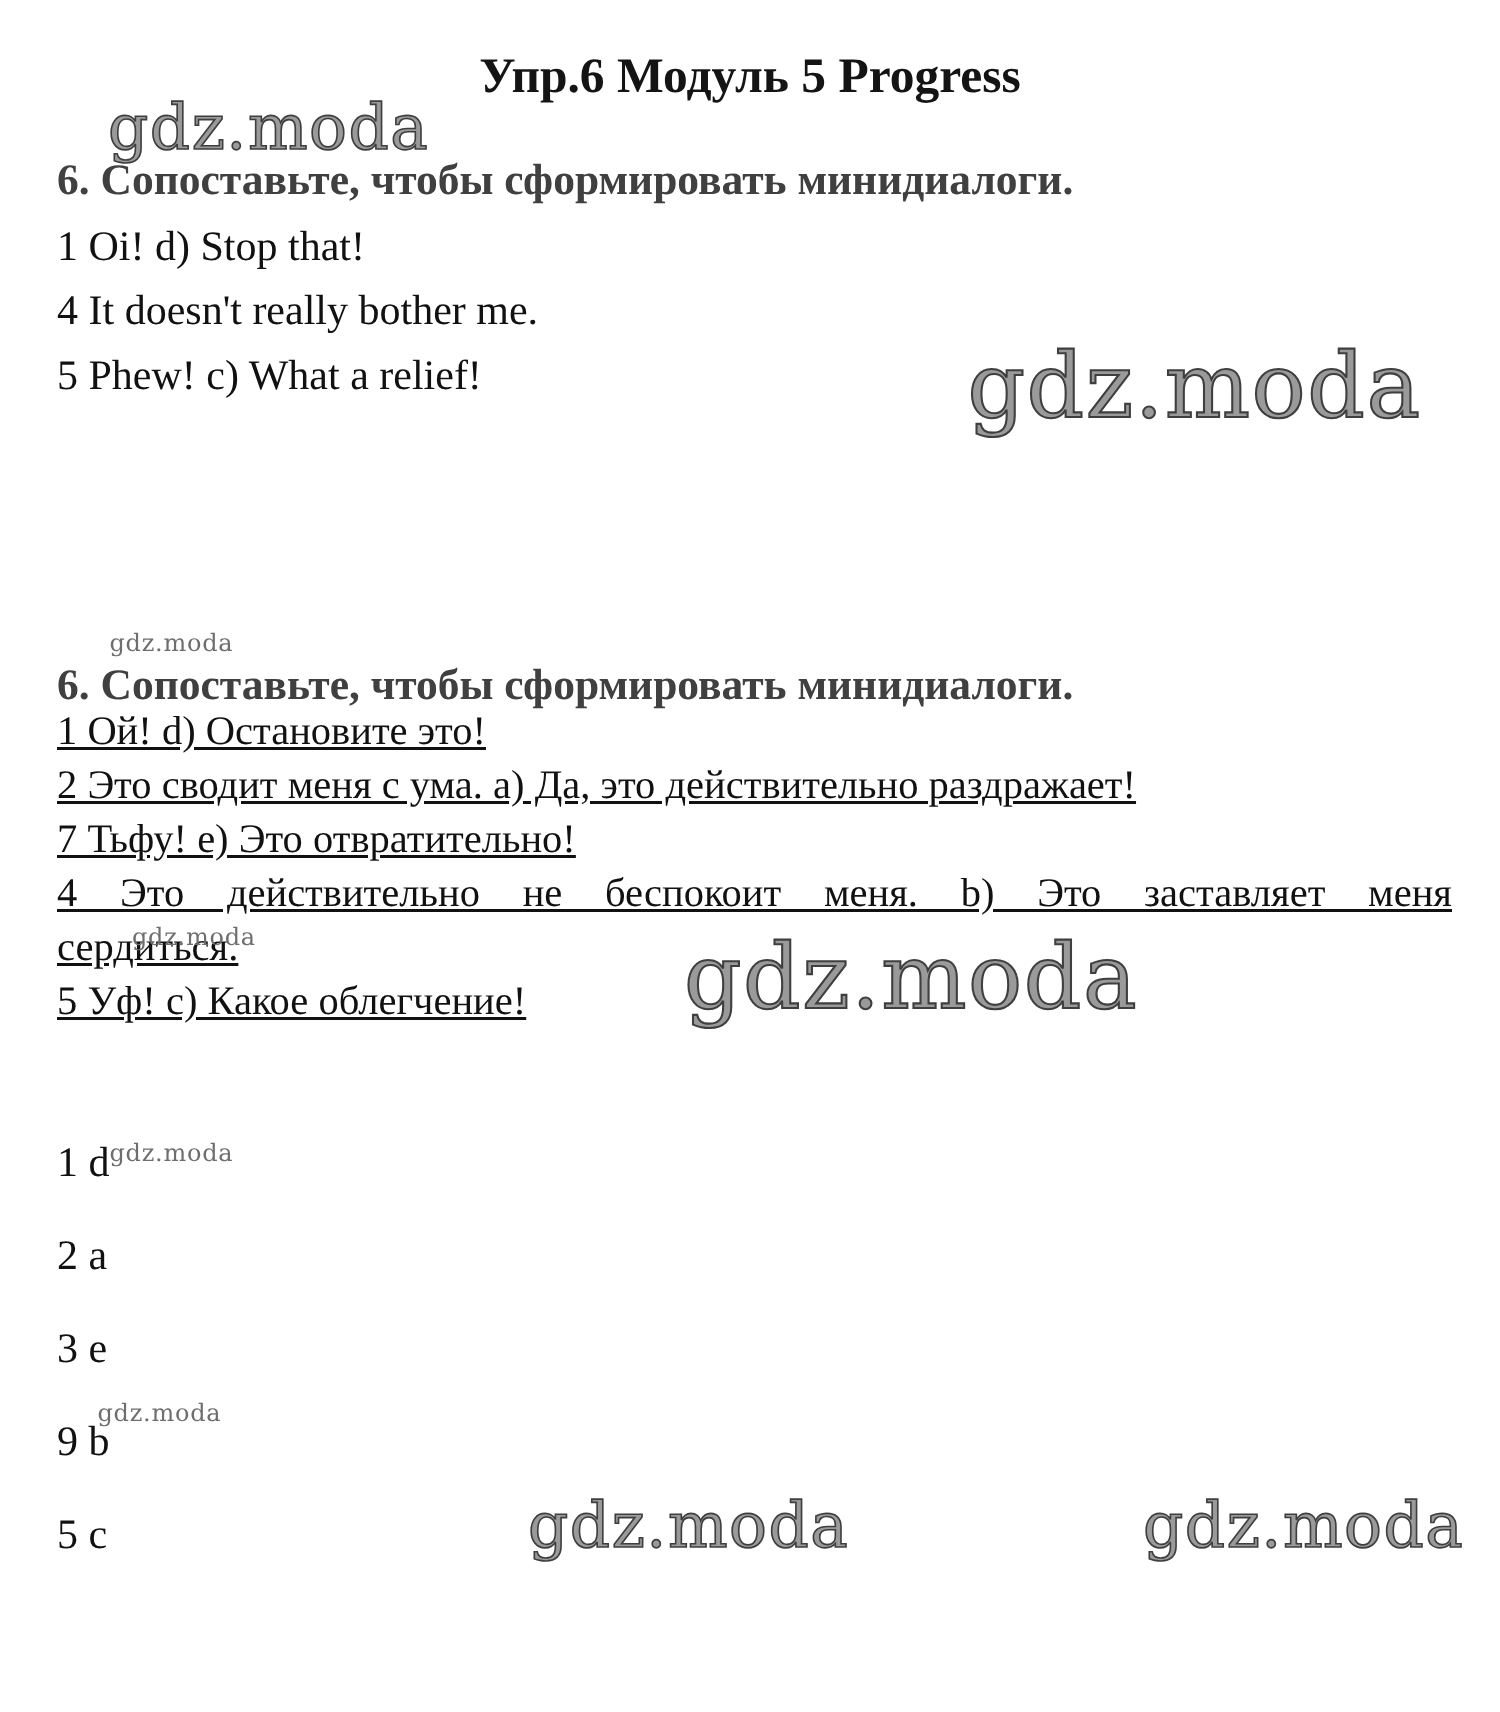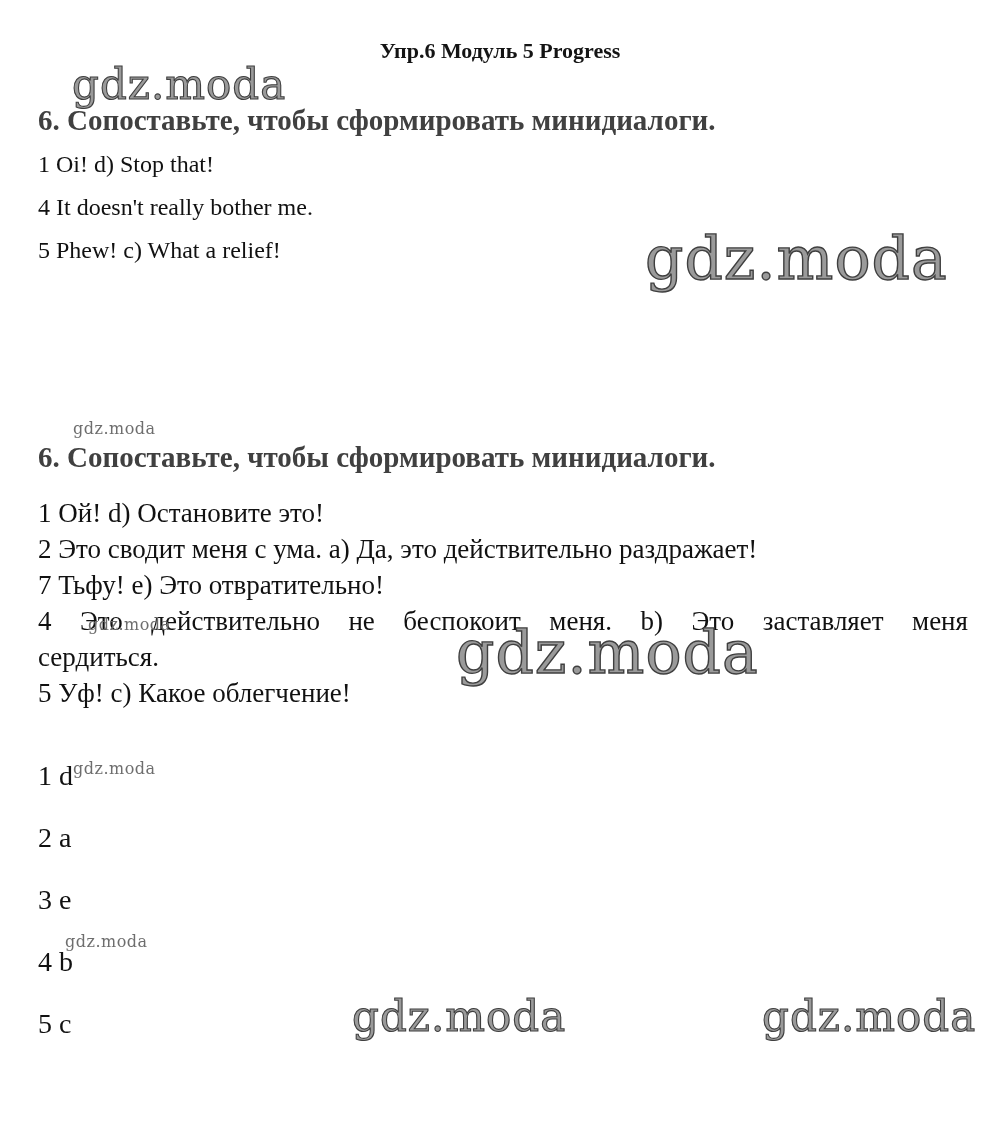--- a/index.html
+++ b/index.html
@@ -13,35 +13,35 @@
     color: #111111;
     overflow: hidden;
     margin: 0 auto;
   }
   .title {
     position: absolute;
     left: 0; top: 34px;
     width: 1000px;
     text-align: center;
     font-weight: 700;
-    font-size: 22px;
+    font-size: 33px;
     line-height: 34px;
     color: #141414;
   }
   .heading {
     position: absolute;
     font-weight: 700;
     font-size: 29px;
     line-height: 32px;
     white-space: nowrap;
     color: #404040;
   }
   .list { position: absolute; }
   .en-list .line {
-    font-size: 24px;
+    font-size: 28px;
     line-height: 43px;
     white-space: nowrap;
   }
   .ru-list { width: 932px; }
   .ru-list .line {
     font-size: 27px;
     line-height: 36px;
     white-space: nowrap;
   }
   .ru-list .line.justify {
@@ -92,39 +92,39 @@
     <div class="line">4 It doesn't really bother me.</div>
     <div class="line">5 Phew! c) What a relief!</div>
   </div>
 
   <div class="wm wm-lg" style="left:645px; top:228px;">gdz.moda</div>
 
   <div class="wm wm-sm" style="left:73px; top:421px;">gdz.moda</div>
 
   <div class="heading" style="left:38px; top:441px;">6. Сопоставьте, чтобы сформировать минидиалоги.</div>
 
-  <div class="list ru-list" style="left:38px; top:495px;">
+  <div class="list ru-list" style="left:38px; top:469px;text-decoration:underline;">
     <div class="line">1 Ой! d) Остановите это!</div>
     <div class="line">2 Это сводит меня с ума. а) Да, это действительно раздражает!</div>
     <div class="line">7 Тьфу! е) Это отвратительно!</div>
     <div class="line justify">4 Это действительно не беспокоит меня. b) Это заставляет меня сердиться.</div>
     <div class="line">5 Уф! с) Какое облегчение!</div>
   </div>
 
   <div class="wm wm-sm" style="left:88px; top:617px;">gdz.moda</div>
 
   <div class="wm wm-lg" style="left:456px; top:622px;">gdz.moda</div>
 
   <div class="wm wm-sm" style="left:73px; top:761px;">gdz.moda</div>
 
   <div class="answers" style="left:38px; top:745px;">
     <div class="ans-line">1 d</div>
     <div class="ans-line">2 a</div>
     <div class="ans-line">3 e</div>
-    <div class="ans-line">4 b</div>
+    <div class="ans-line">9 b</div>
     <div class="ans-line">5 c</div>
   </div>
 
   <div class="wm wm-sm" style="left:65px; top:934px;">gdz.moda</div>
 
   <div class="wm wm-md" style="left:352px; top:996px;">gdz.moda</div>
 
   <div class="wm wm-md" style="left:762px; top:996px;">gdz.moda</div>
 
 </div>

